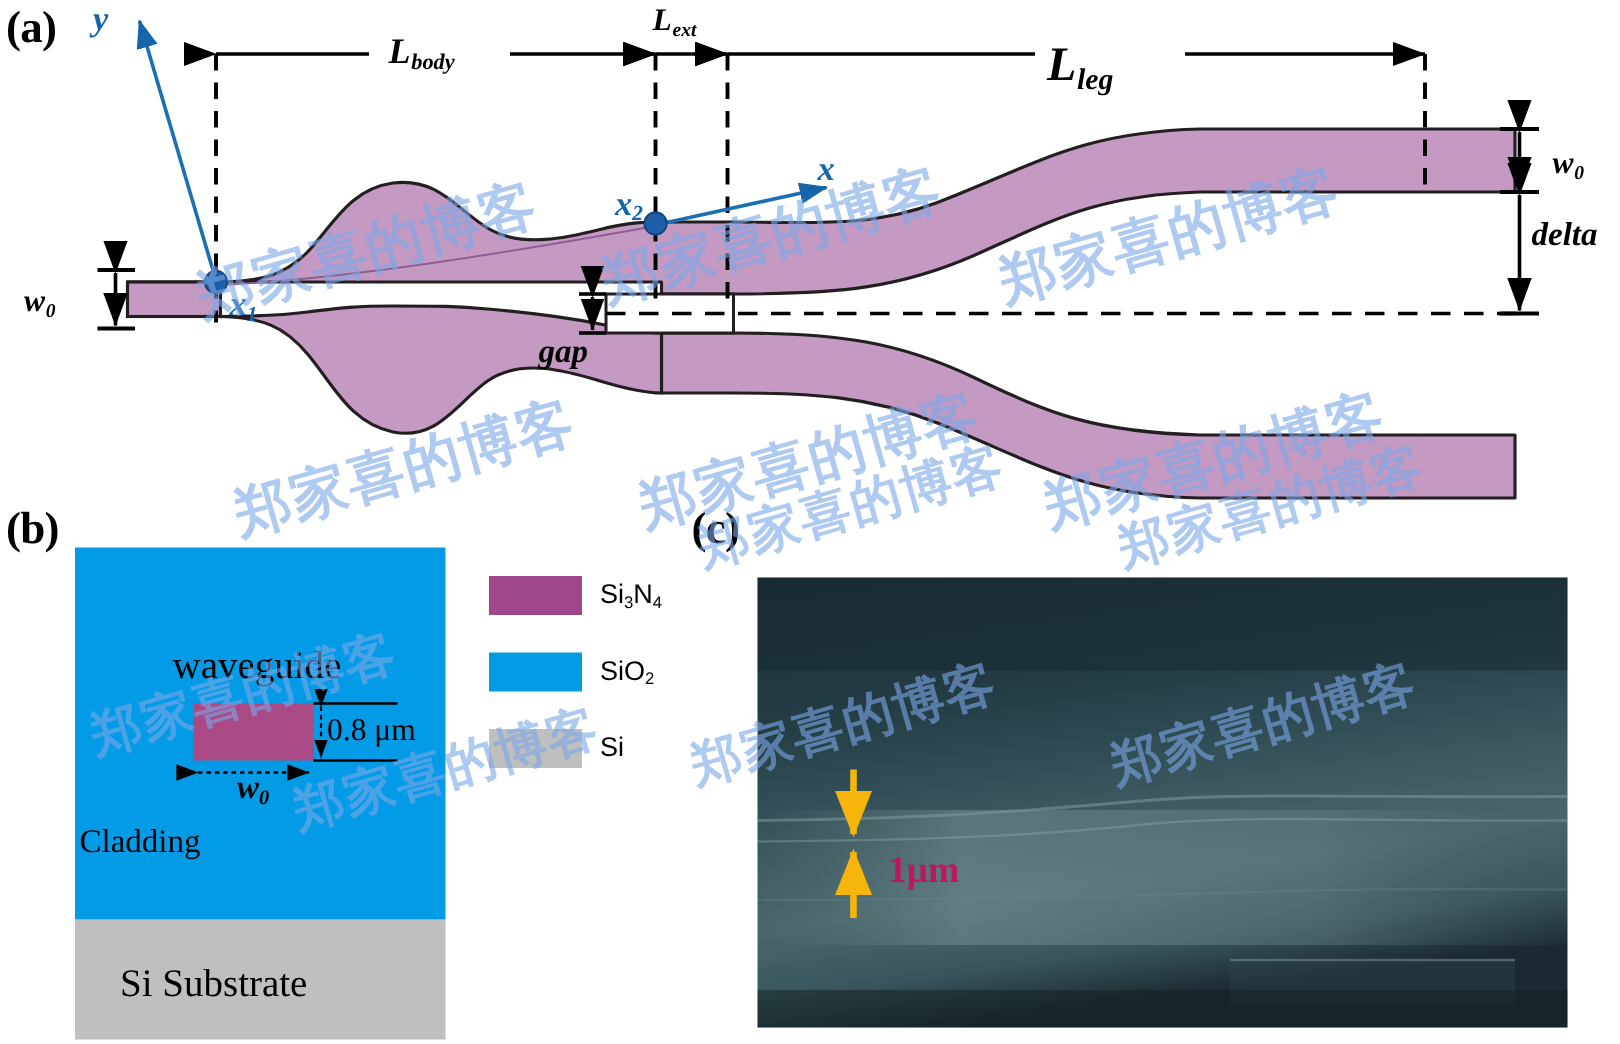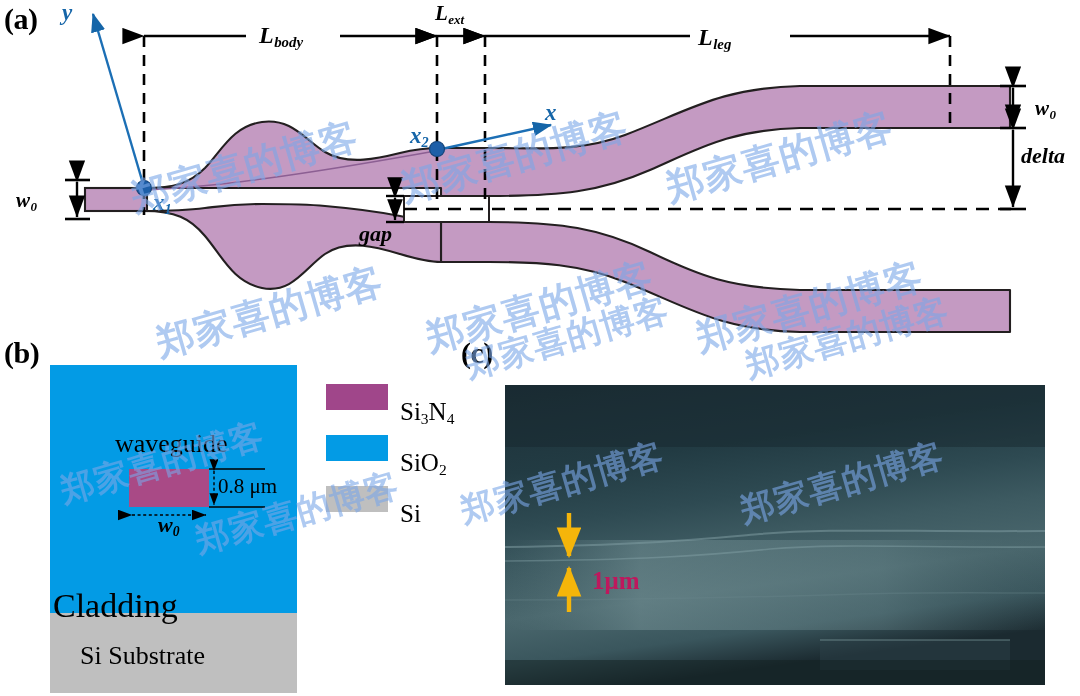--- a/index.html
+++ b/index.html
@@ -26,42 +26,42 @@
   }
   .mtext sub{font-size:.62em;font-style:italic;vertical-align:-.28em;margin-left:.5px;}
   .axis-lbl{
     position:absolute;font-family:"Liberation Serif",serif;
     font-style:italic;font-weight:bold;color:#1565a8;white-space:nowrap;
   }
   .axis-lbl sub{font-size:.62em;vertical-align:-.28em;}
 
   #t-lbody{left:246px;top:22px;font-size:24px;margin-left:13px;}
   #t-lext {left:435px;top:1px; font-size:21px;}
-  #t-lleg {left:698px;top:24px;font-size:24px;}
+  #t-lleg {left:698px;top:24px;font-size:32px;}
   #t-w0-l {left:16px; top:188px;font-size:21px;}
   #t-gap  {left:359px;top:193px;font-size:22px;margin-top:28px;}
   #t-w0-r {left:1035px;top:96px;font-size:21px;}
   #t-delta{left:1021px;top:143px;font-size:22px;text-align:right;}
 
   #t-y  {left:62px; top:0px;  font-size:23px;}
   #t-x1 {left:153px;top:158px;font-size:23px;margin-top:32px;}
   #t-x2 {left:410px;top:113px;font-size:23px;margin-top:10px;}
   #t-x  {left:545px;top:100px;font-size:23px;}
 
   
   .btext{position:absolute;font-family:Liberation Serif, serif;color:#000;white-space:nowrap;}
   #b-waveguide{left:115px;top:429px;font-size:26px;}
-  #b-cladding {left:53px; top:587px;font-size:34px;}
+  #b-cladding {left:53px; top:548px;font-size:22px;}
   #b-substrate{left:80px; top:641px;font-size:26px;}
   #b-thk{left:218px;top:474px;font-size:21px;}
   #b-w0 {left:158px;top:512px;font-size:22px;font-style:italic;font-weight:bold;}
   #b-w0 sub{font-size:.62em;vertical-align:-.28em;}
 
   
-  .leg-text{position:absolute;font-family:Liberation Serif, serif;font-size:25px;color:#000;white-space:nowrap;margin-top:12px;}
+  .leg-text{position:absolute;font-family:Liberation Sans, sans-serif;font-size:18px;color:#000;white-space:nowrap;}
   .leg-text sub{font-size:.62em;vertical-align:-.28em;}
   #leg-t0{left:400px;top:386px;}
   #leg-t1{left:400px;top:437px;}
   #leg-t2{left:400px;top:488px;}
 
   
   #c-scale{
     position:absolute;left:592px;top:567px;font-size:25px;font-weight:bold;
     color:#be185d;font-family:"Liberation Serif",serif;white-space:nowrap;
   }

